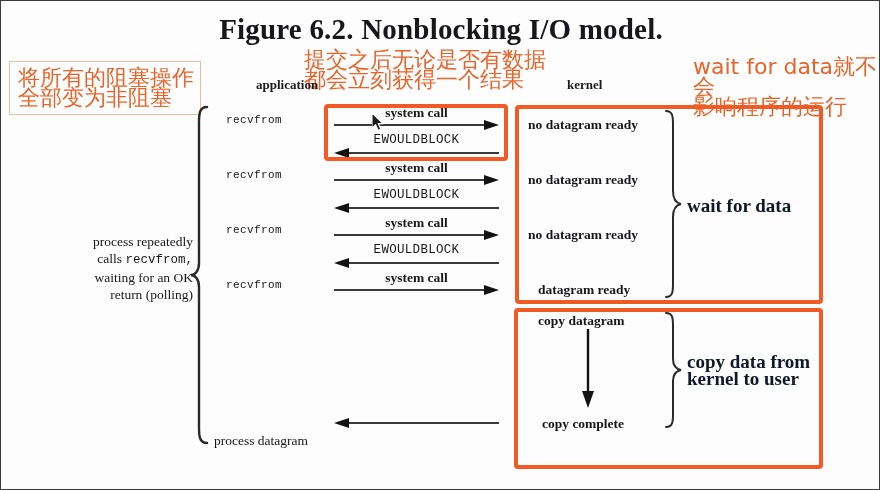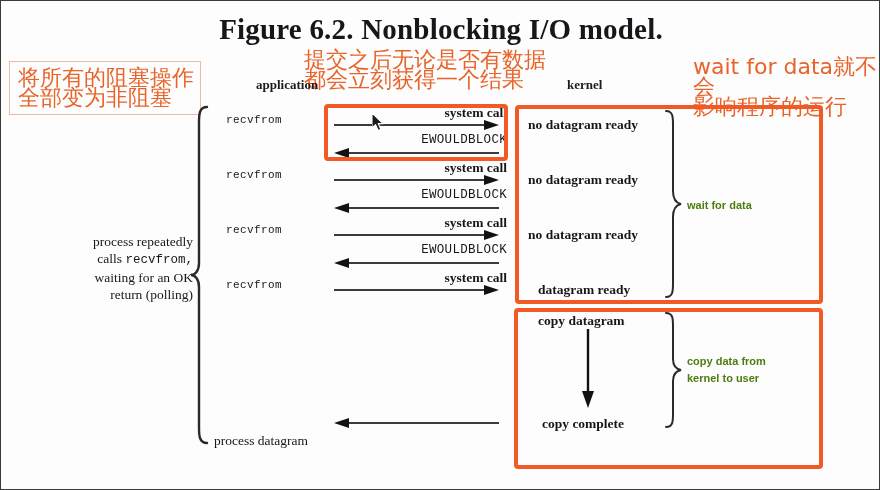--- a/index.html
+++ b/index.html
@@ -113,22 +113,22 @@
     font-size:11px;
     color:#17171b;
     white-space:nowrap;
     letter-spacing:.4px;
   }
 
   
   .arrow-row{ position:absolute; height:22px; }
   .arrow-label{
     position:absolute;
-    left:8px;top:-1px;width:100%;
-    text-align:right;
+    left:0;top:-1px;width:100%;
+    text-align:center;
     font-family:"Liberation Serif",serif;
     font-weight:bold;
     font-size:13.5px;
     color:#17171b;
     white-space:nowrap;
   }
   .arrow-label.mono{
     font-family:"Liberation Mono","DejaVu Sans Mono",monospace;
     font-weight:normal;
     font-size:12.5px;
@@ -143,25 +143,25 @@
     font-weight:bold;
     font-size:13.5px;
     color:#17171b;
     white-space:nowrap;
   }
 
   
   .brace-k{ position:absolute; color:#2a2a2a; }
   .klabel{
     position:absolute;
-    font-family:Liberation Sans, sans-serif;
-    font-weight:bold;
-    font-size:11px;
+    font-family:Liberation Serif, serif;
+    font-weight:bold;
+    font-size:19px;
     line-height:17px;
-    color:#4d7c0f;
+    color:#0f172a;
     white-space:pre-line;
   }
 
   
   .copy-arrow{ position:absolute; left:580px;top:328px; }
 
   
   .cursor{ position:absolute;left:371px;top:112px; }
 </style>
 </head>

